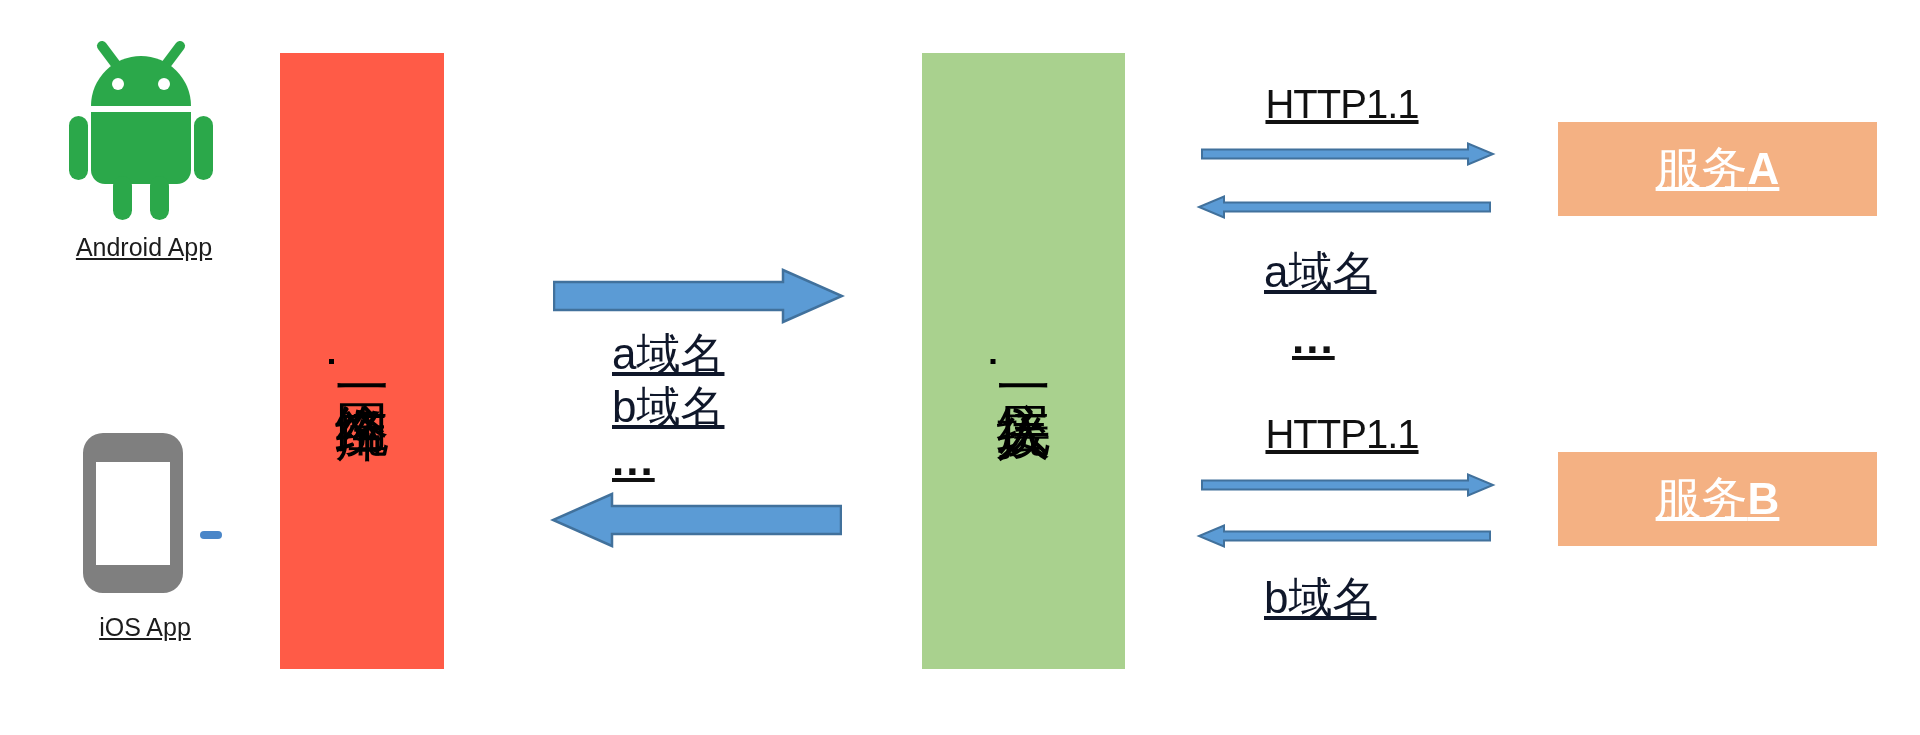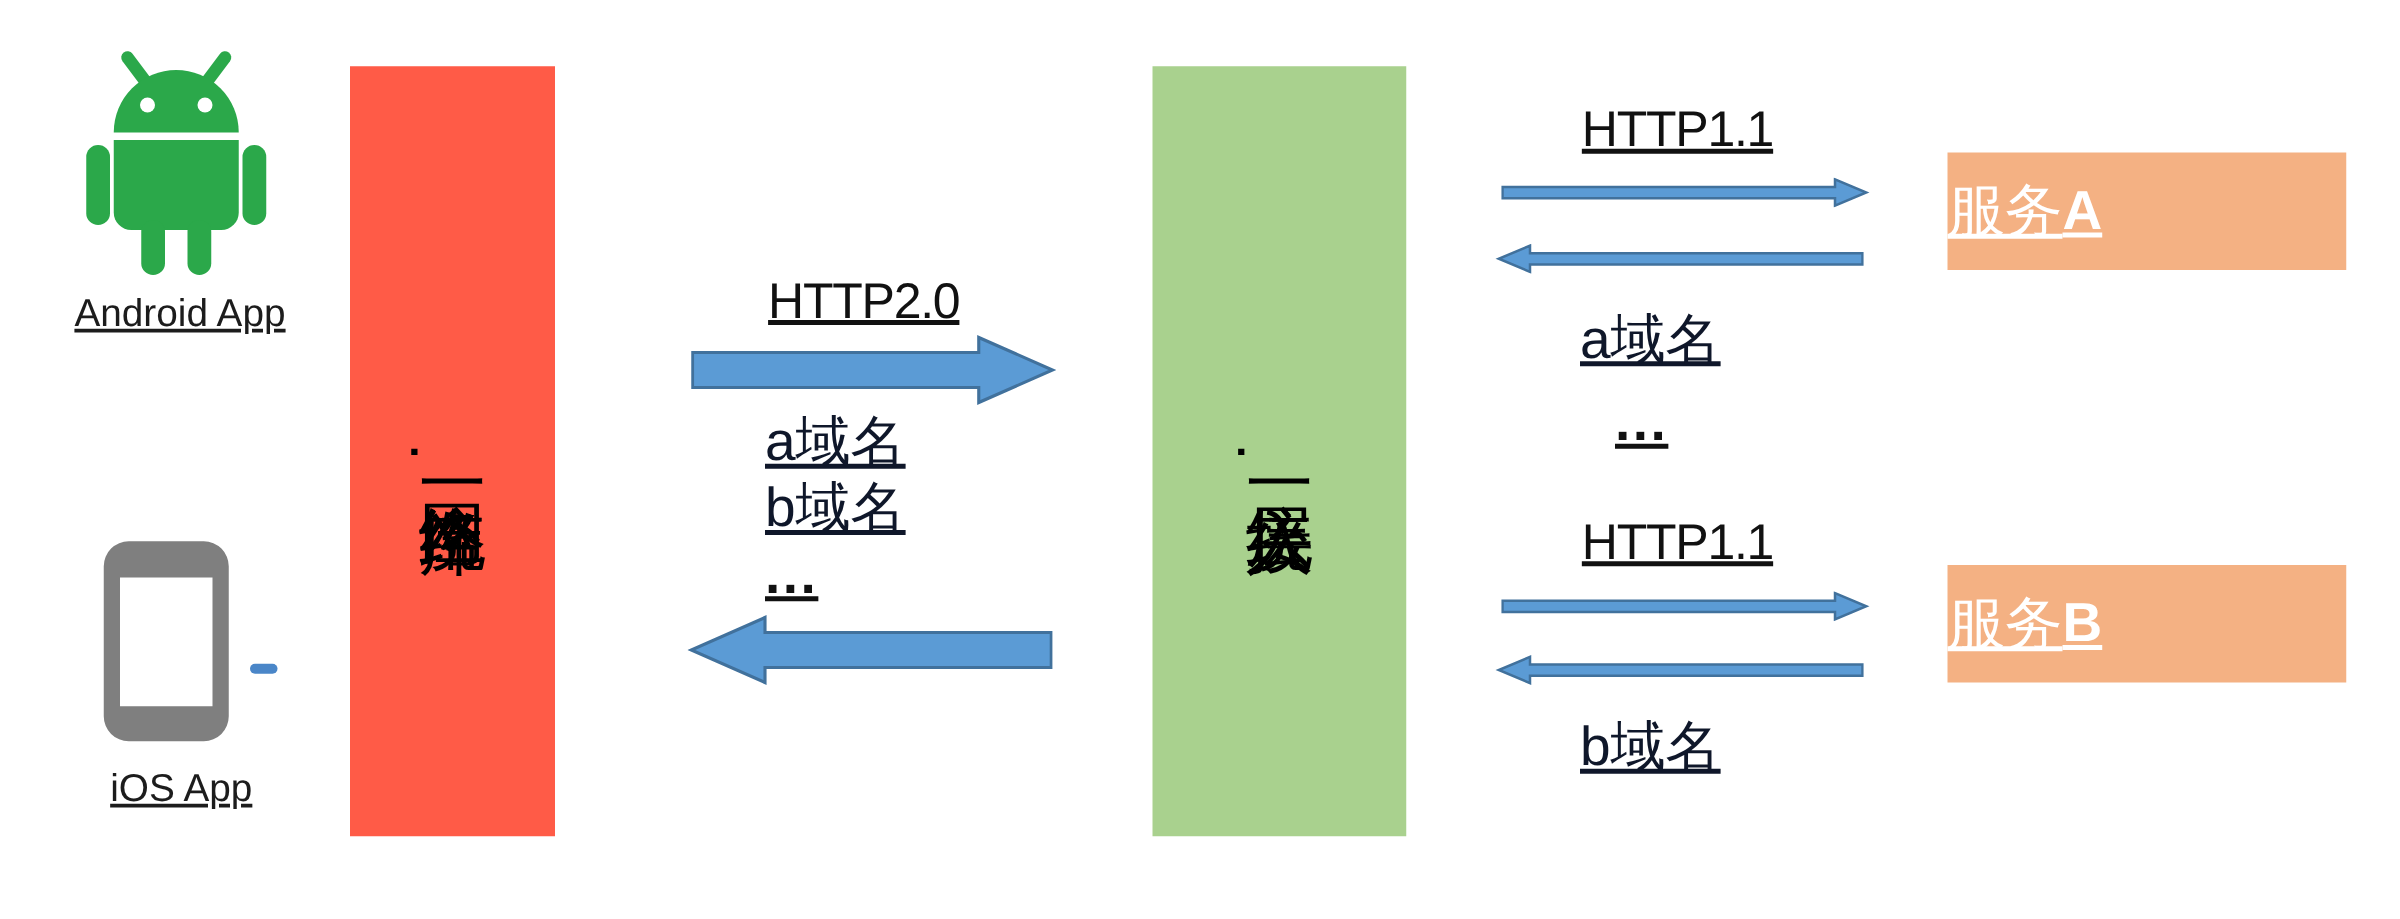--- a/index.html
+++ b/index.html
@@ -4,21 +4,21 @@
 <style>
   html,body{margin:0;padding:0;background:#fff;}
   .canvas{
     position:relative;width:1920px;height:735px;background:#ffffff;
     font-family:"Liberation Sans",sans-serif;overflow:hidden;
   }
   .abs{position:absolute;text-decoration:underline;}
 
   
   .client-label{
-    font-size:31px;color:#1c1c1c;text-align:center;line-height:1.1;
+    font-size:25px;color:#1c1c1c;text-align:center;line-height:1.1;
     font-family:"Liberation Sans",sans-serif;
   }
   .ios-phone{
     box-sizing:border-box;width:100px;height:160px;background:#ffffff;
     border:13px solid #7f7f7f;border-top-width:29px;border-bottom-width:28px;
     border-radius:20px;
   }
   .ios-dash{width:22px;height:8px;border-radius:4px;background:#4a86c8;}
 
   
@@ -42,21 +42,21 @@
   }
   .dots-label{font-size:44px;font-weight:bold;color:#111;line-height:1;letter-spacing:2px;}
 
   
   .arrow svg{display:block;}
   .flip{transform:scaleX(-1);}
 
   
   .service-box{
     width:319px;height:94px;background:#f4b183;color:#ffffff;
-    display:flex;align-items:center;
+    display:flex;align-items:center;justify-content:center;
   }
   .service-box .cjk{font-family:"Liberation Serif",serif;font-size:46px;}
   .service-box .letter{font-family:"Liberation Sans",sans-serif;font-size:44px;font-weight:bold;}
 </style>
 </head>
 <body>
 
 <div class="canvas">
 
   <div class="abs" style="left:62px;top:28px;">
@@ -84,21 +84,20 @@
   <div class="abs client-label" style="left:70px;top:614px;width:150px;">iOS App</div>
 
   <div class="abs vbar bar-red" style="left:280px;top:53px;width:164px;height:616px;">
     <span class="vtext">统一网络库</span>
   </div>
 
   <div class="abs vbar bar-green" style="left:922px;top:53px;width:203px;height:616px;">
     <span class="vtext">统一接入层</span>
   </div>
 
-  <div class="abs proto-label" style="left:551px;top:221px;width:280px;">HTTP2.0</div>
 
   <div class="abs arrow" style="left:553px;top:268px;">
     <svg width="292" height="56" viewBox="0 0 292 56">
       <polygon points="1,14 230,14 230,2 289,28 230,54 230,42 1,42" fill="#5b9bd5" stroke="#41719c" stroke-width="2.5"></polygon>
     </svg>
   </div>
 
   <div class="abs domain-label" style="left:612px;top:332px;">a域名</div>
   <div class="abs domain-label" style="left:612px;top:385px;">b域名</div>
   <div class="abs dots-label" style="left:612px;top:438px;">...</div>

